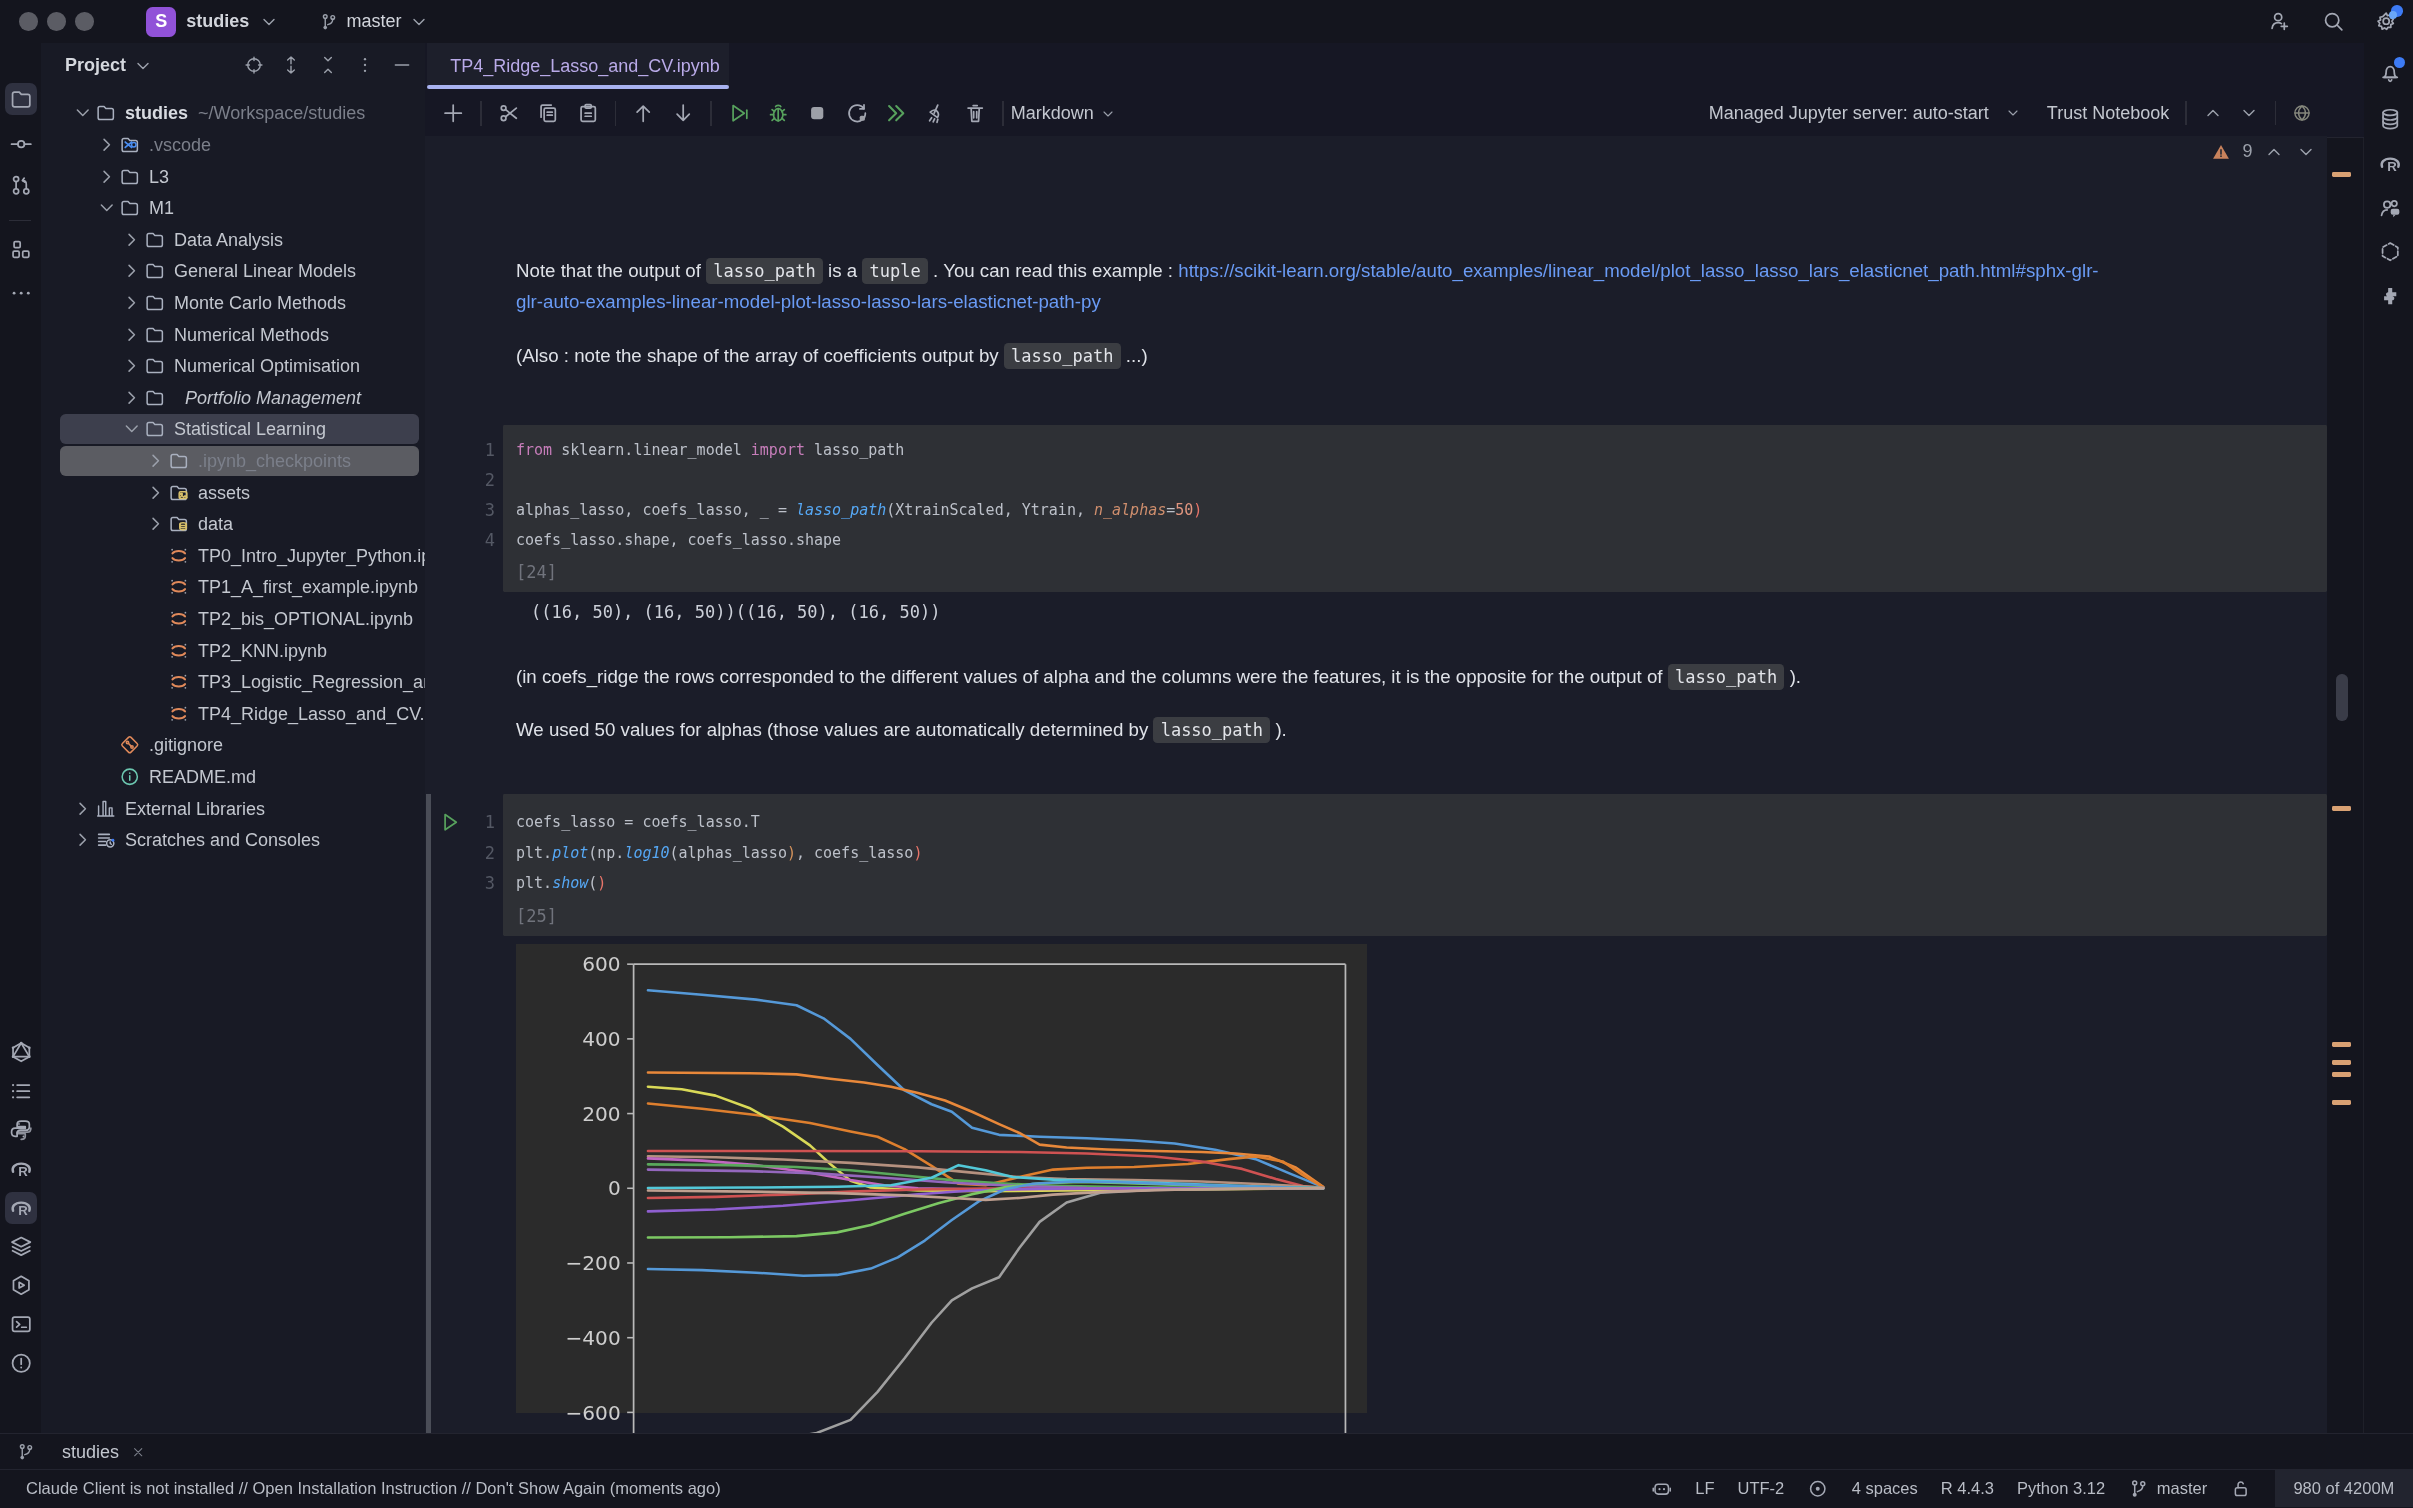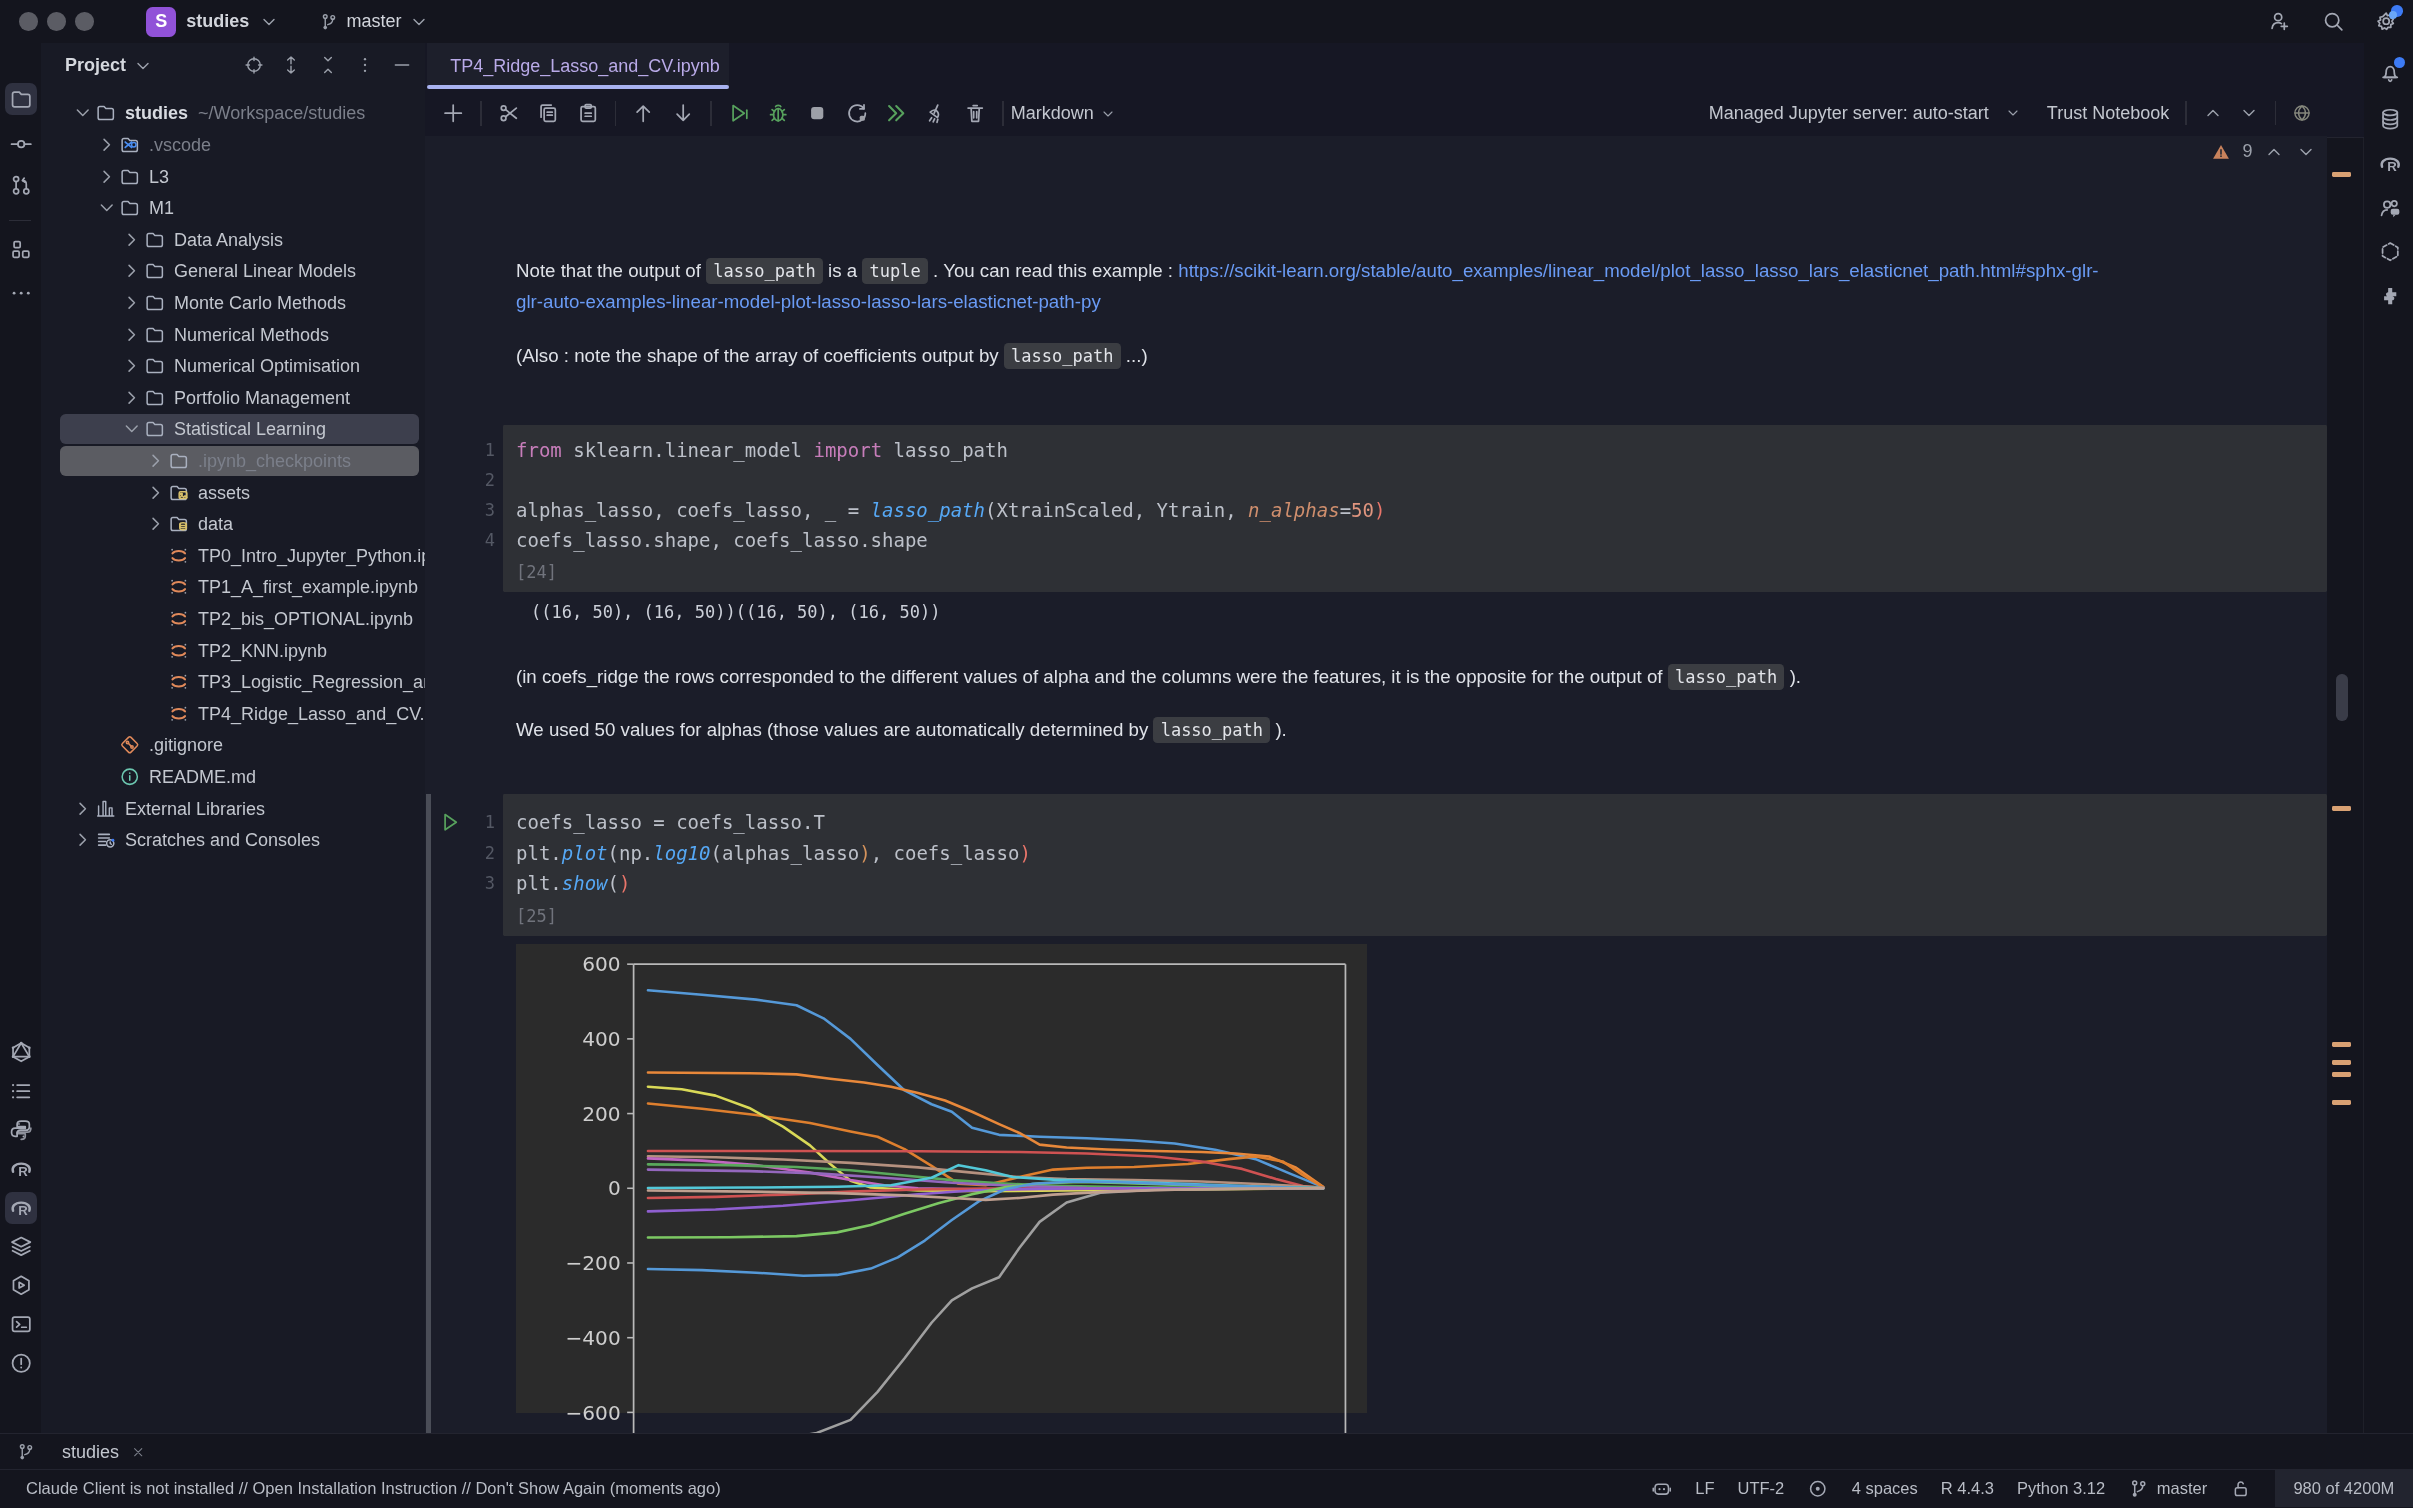--- a/index.html
+++ b/index.html
@@ -46,21 +46,21 @@
   .nbtoolbar{position:absolute;left:425px;top:90px;right:49px;height:47px;background:#161724;border-bottom:0.7px solid #23242f;display:flex;align-items:center;}
   .tbleft{display:flex;align-items:center;gap:15px;padding-left:16px;}
   .tbsep{width:1.4px;height:24.4px;background:#2c2d38;}
   .tbdrop{display:flex;align-items:center;gap:5.7px;font-size:18px;color:#c3c7cf;margin-left:7.2px;}
   .tbright{position:absolute;right:52px;top:0;height:46px;display:flex;align-items:center;gap:16px;font-size:18px;color:#c3c7cf;}
   .edcontent{position:absolute;left:425px;top:136px;width:1902px;height:1298px;background:#1b1d29;overflow:hidden;}
   .mdline{position:absolute;left:91px;height:32px;line-height:32px;font-size:18.7px;color:#dfe2e8;white-space:pre;}
   .chip{font-family:"DejaVu Sans Mono",monospace;font-size:17px;background:#3b3d42;border-radius:4.3px;padding:2.9px 7.2px;color:#e2e4e9;}
   .lnk{color:#6a9bf5;}
   .codecell{position:absolute;left:78px;width:1824px;background:#2e3035;border-radius:1.4px;}
-  .codeline{position:absolute;left:91px;font-family:"DejaVu Sans Mono",monospace;font-size:19px;white-space:pre;color:#bcc0c9;line-height:29px;}
+  .codeline{position:absolute;left:91px;font-family:"DejaVu Sans Mono",monospace;font-size:15px;white-space:pre;color:#bcc0c9;line-height:29px;}
   .lineno{position:absolute;left:20px;width:50px;text-align:right;font-family:"DejaVu Sans Mono",monospace;font-size:17px;color:#545864;line-height:29px;}
   .execlab{position:absolute;left:91px;font-family:"DejaVu Sans Mono",monospace;font-size:17px;color:#70737c;line-height:29px;}
   .outline{position:absolute;left:106px;font-family:"DejaVu Sans Mono",monospace;font-size:17px;color:#ccd0d9;white-space:pre;line-height:29px;}
   .kw{color:#c77dba;} .fn{color:#56a8f5;font-style:italic;} .pa{color:#cf8e6d;font-style:italic;}
   .nu{color:#e0957f;} .p1{color:#e8756a;} .p2{color:#d5935c;}
   .activebar{position:absolute;left:0.7px;width:5px;background:#4a4d57;}
   .runglyph{position:absolute;left:14.4px;width:24.4px;height:24.4px;color:#57a15d;}
   .figure{position:absolute;background:#2b2b2b;}
   .warnrow{position:absolute;top:1.4px;right:11.5px;display:flex;align-items:center;gap:11.5px;font-size:18px;color:#9ba0aa;height:29px;}
   
@@ -488,21 +488,21 @@
           <span class="trchev" style="left: 80px; color: rgb(155, 160, 171);">
             <svg viewBox="0 0 24 24" fill="none" stroke="currentColor" stroke-width="1.7" stroke-linecap="round" stroke-linejoin="round" style="width:100%;height:100%">
               <path d="M9 6l6 6-6 6"></path>
             </svg>
           </span>
           <span class="trico" style="left: 103px; color: rgb(169, 176, 191);">
             <svg viewBox="0 0 24 24" fill="none" stroke="currentColor" stroke-width="1.7" stroke-linecap="round" stroke-linejoin="round" style="width:100%;height:100%">
               <path d="M3.5 7c0-1.2.8-2 2-2h4.6l2 2.2h6.4c1.2 0 2 .8 2 2v8.3c0 1.2-.8 2-2 2h-13c-1.2 0-2-.8-2-2z"></path>
             </svg>
           </span>
-          <span class="trlabel" style="left: 133px;">Portfolio Management</span>
+          <span class="trlabel" style="left: 144px; font-style: italic;">Portfolio Management</span>
         </div>
         <div class="treerow" style="top: 320px;">
           <div class="trbg sel"></div>
           <span class="trchev" style="left: 80px; color: rgb(155, 160, 171);">
             <svg viewBox="0 0 24 24" fill="none" stroke="currentColor" stroke-width="1.7" stroke-linecap="round" stroke-linejoin="round" style="width:100%;height:100%">
               <path d="M6 9l6 6 6-6"></path>
             </svg>
           </span>
           <span class="trico" style="left: 103px; color: rgb(169, 176, 191);">
             <svg viewBox="0 0 24 24" fill="none" stroke="currentColor" stroke-width="1.7" stroke-linecap="round" stroke-linejoin="round" style="width:100%;height:100%">

